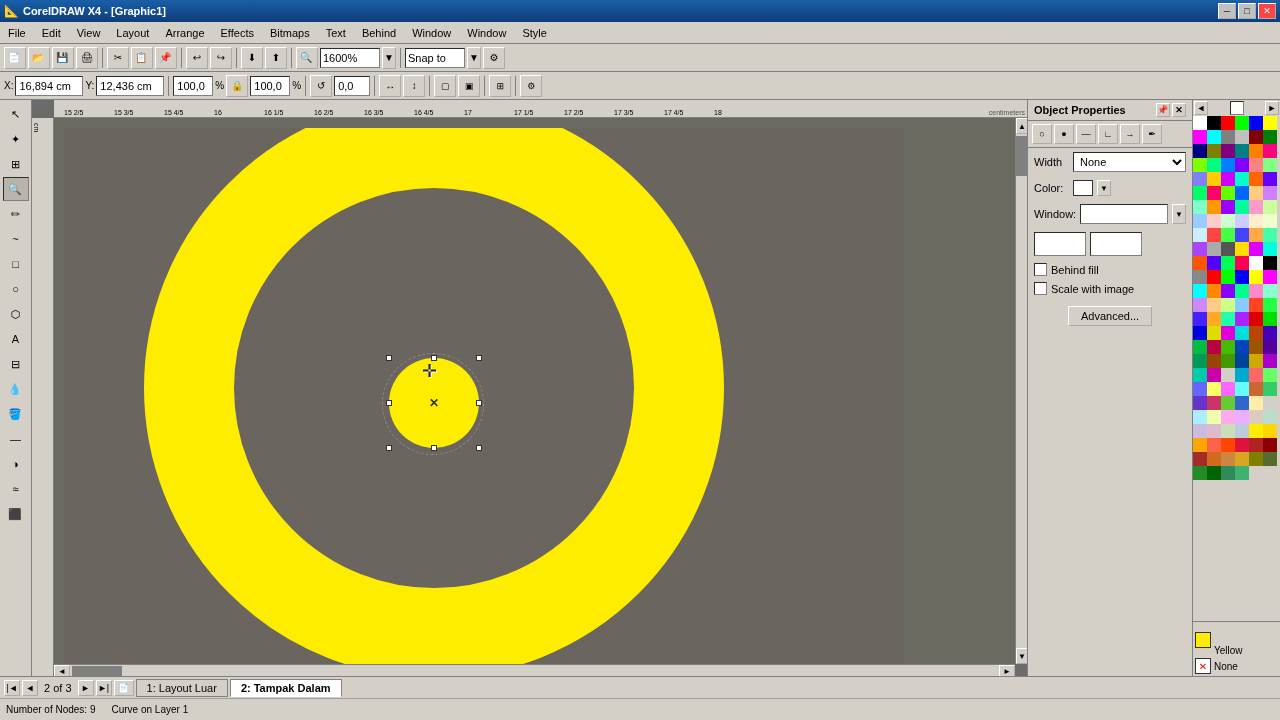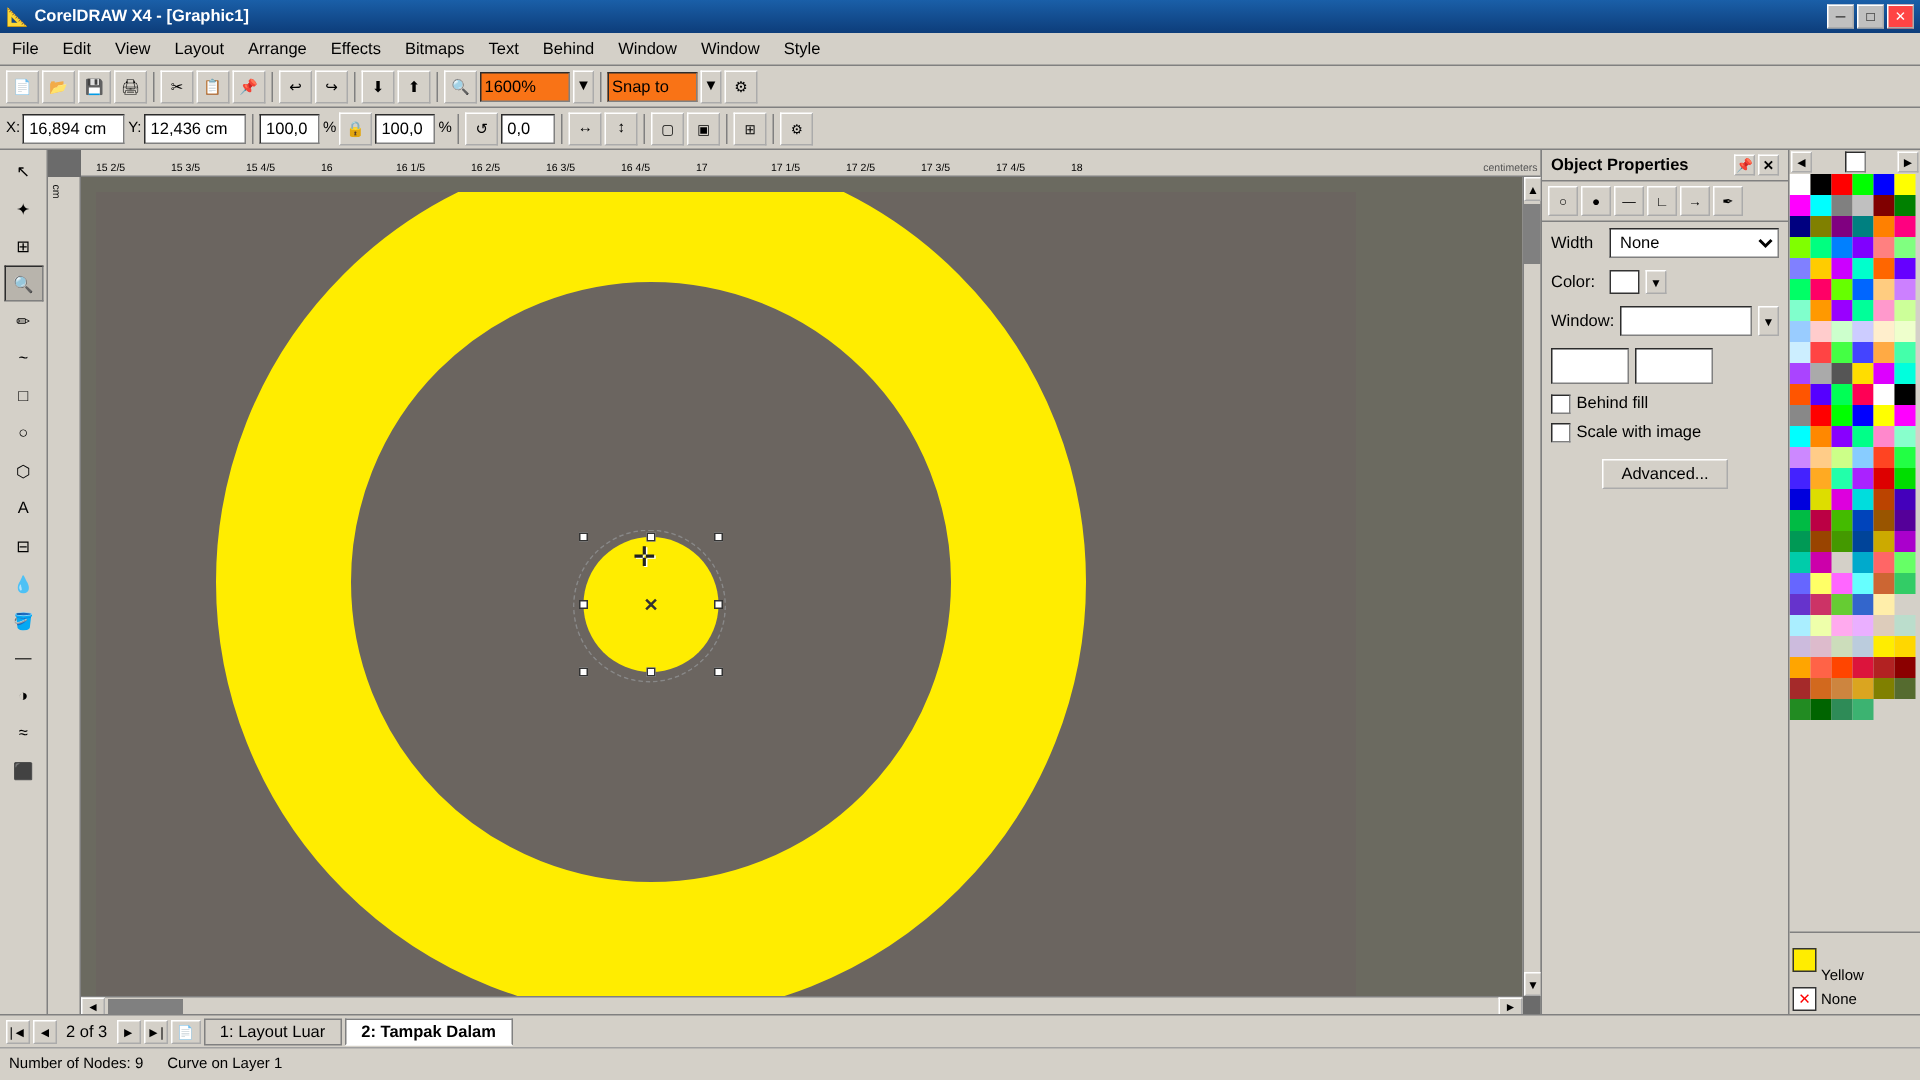--- a/index.html
+++ b/index.html
@@ -58,21 +58,21 @@
       display: flex; align-items: center; justify-content: center;
       font-size: 10px; cursor: pointer;
     }
     .tb-sep { width: 1px; height: 20px; background: #808080; margin: 0 2px; }
     .tb-input {
       height: 20px; border: 1px inset #808080;
       background: white; padding: 0 3px; font-size: 11px;
     }
     .tb-combo {
       height: 20px; border: 1px inset #808080;
-      background: #f97316; font-size: 11px; padding: 0 2px;
+      background: #ffffff; font-size: 11px; padding: 0 2px;
     }
 
     
     #toolbar2 {
       background: #d4d0c8;
       height: 28px;
       display: flex;
       align-items: center;
       padding: 2px 4px;
       gap: 2px;
@@ -233,21 +233,21 @@
     .props-line-boxes {
       display: flex; align-items: center; gap: 4px; padding: 4px 6px;
     }
     .line-box {
       width: 52px; height: 24px;
       border: 1px inset #808080;
       background: white;
     }
 
     .checkbox-row {
-      display: flex; align-items: flex-start; gap: 4px; padding: 3px 6px;
+      display: flex; align-items: center; gap: 4px; padding: 3px 6px;
     }
     .cb { width: 13px; height: 13px; border: 1px inset #808080; background: white; }
 
     .advanced-btn {
       margin: 8px auto;
       display: block;
       padding: 3px 12px;
       background: #d4d0c8;
       border: 1px outset #fff;
       font-size: 11px;

